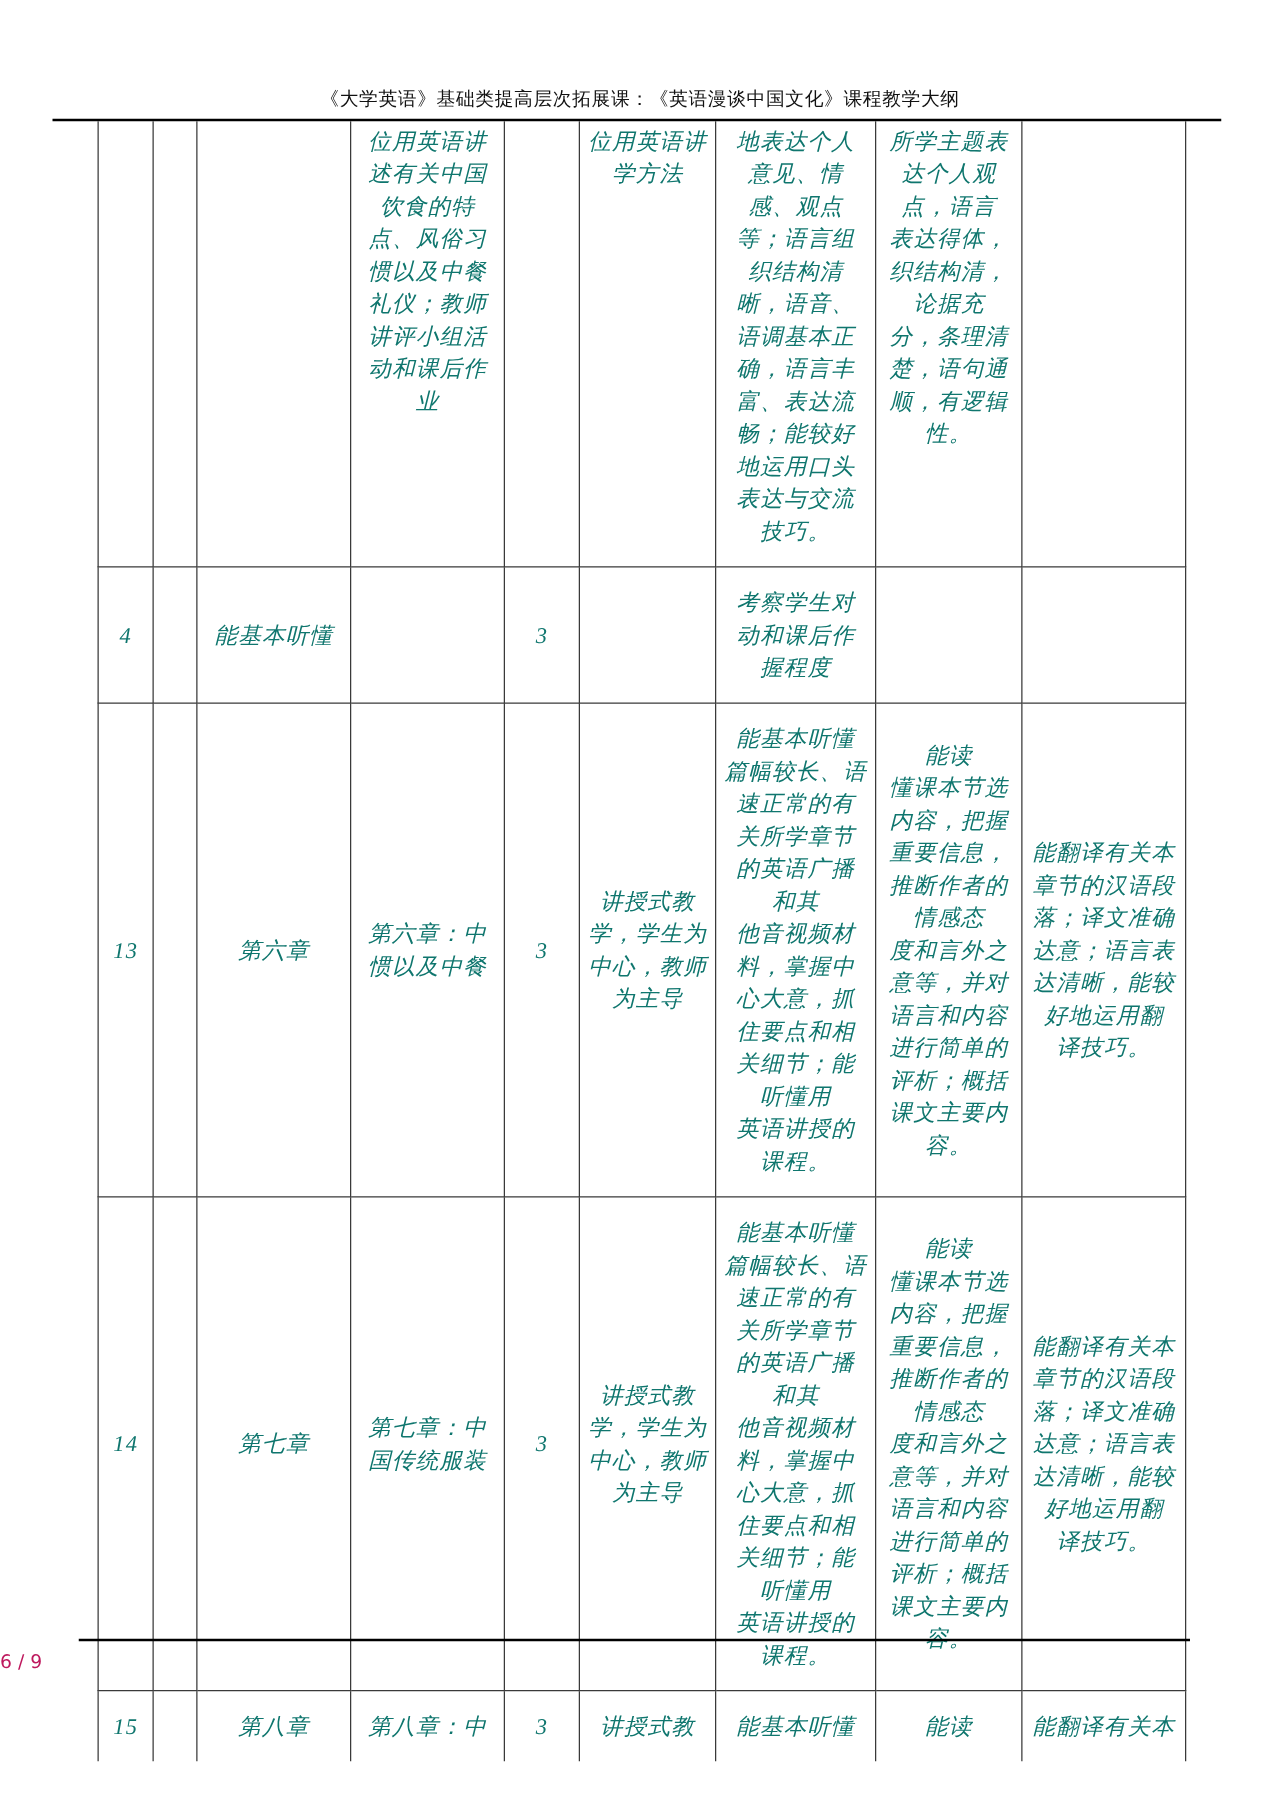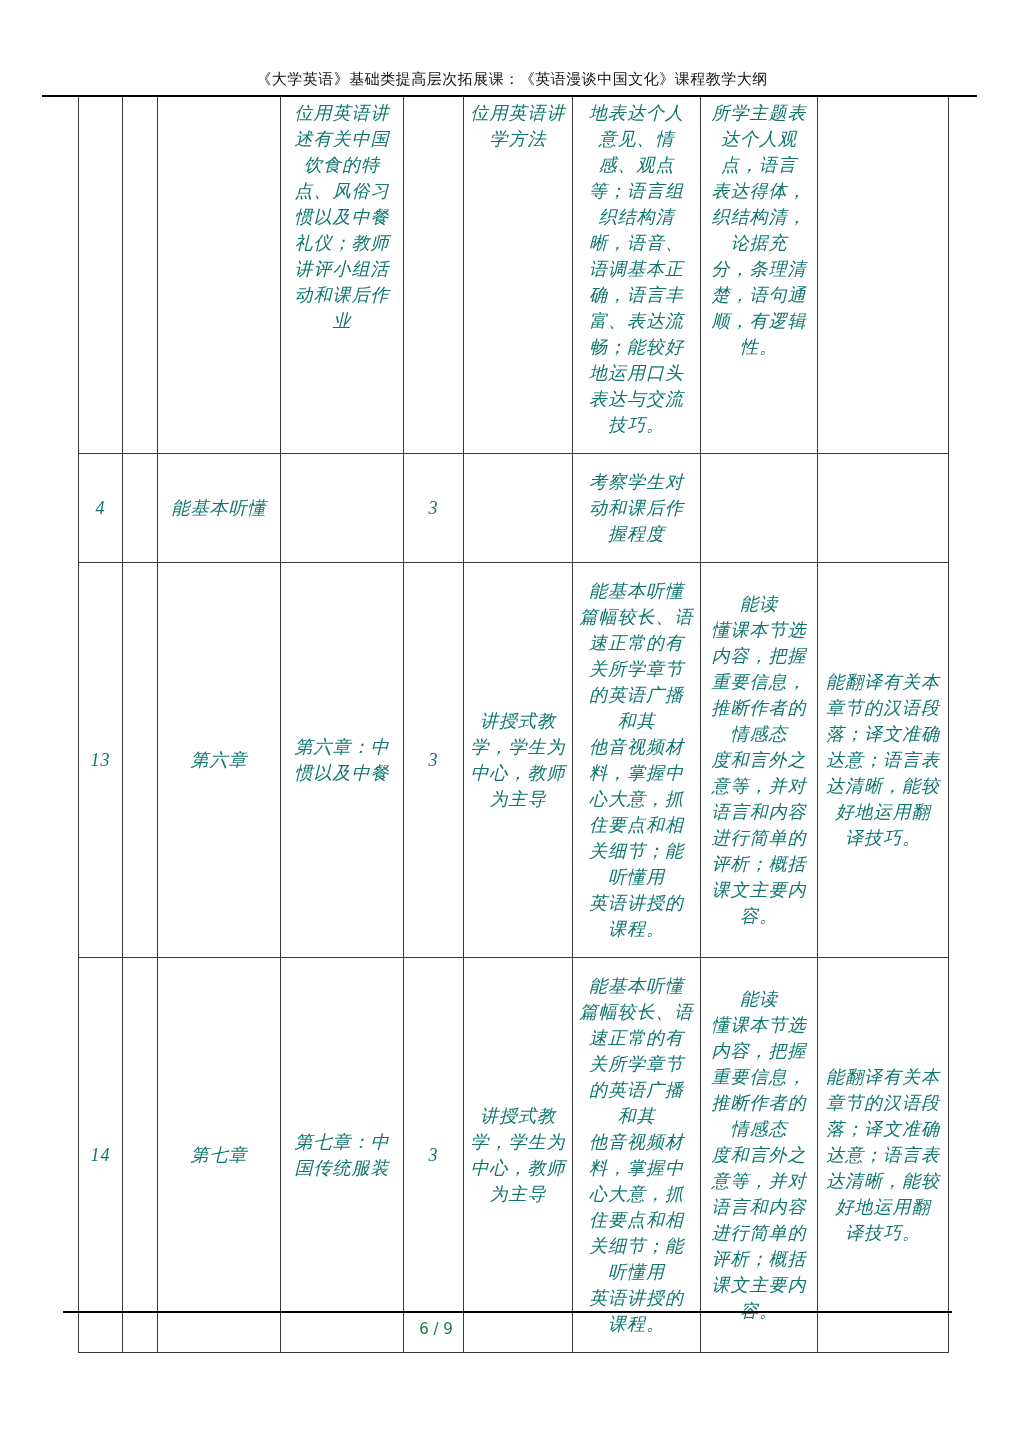--- a/index.html
+++ b/index.html
@@ -36,23 +36,23 @@
     overflow:hidden;
     font-style:italic;
   }
   .syllabus-table tr.r1  td{height:352px;vertical-align:top;padding-top:3px;border-top:none;}
   .syllabus-table tr.r12 td{height:79px;}
   .syllabus-table tr.r13 td{height:374px;}
   .syllabus-table tr.r14 td{height:380px;}
   .syllabus-table tr.r15 td{height:31px;border-bottom:none;}
   .page-footer{
     position:absolute;left:0;top:1320px;width:872px;
-    text-align:center;font-size:15px;
+    font-size:15px;
     font-family:"DejaVu Sans","Liberation Sans",sans-serif;
-    color:#15803d;
+    color:#be185d;
   }
 </style>
 </head>
 <body>
 
 <div class="doc-title">《大学英语》基础类提高层次拓展课：《英语漫谈中国文化》课程教学大纲</div>
 <div class="rule-top"></div>
 
 <table class="syllabus-table">
   <colgroup>
@@ -206,17 +206,28 @@
 课文主要内
 容。</td>
     <td>能翻译有关本
 章节的汉语段
 落；译文准确
 达意；语言表
 达清晰，能较
 好地运用翻
 译技巧。</td>
   </tr>
+  <tr class="r15">
+    <td>15</td>
+    <td></td>
+    <td>第八章</td>
+    <td>第八章：中</td>
+    <td>3</td>
+    <td>讲授式教</td>
+    <td>能基本听懂</td>
+    <td>能读</td>
+    <td>能翻译有关本</td>
+  </tr>
 </tbody>
   </table>
 
 <div class="rule-bottom"></div>
 <div class="page-footer">6 / 9</div>
 
 </body></html>

